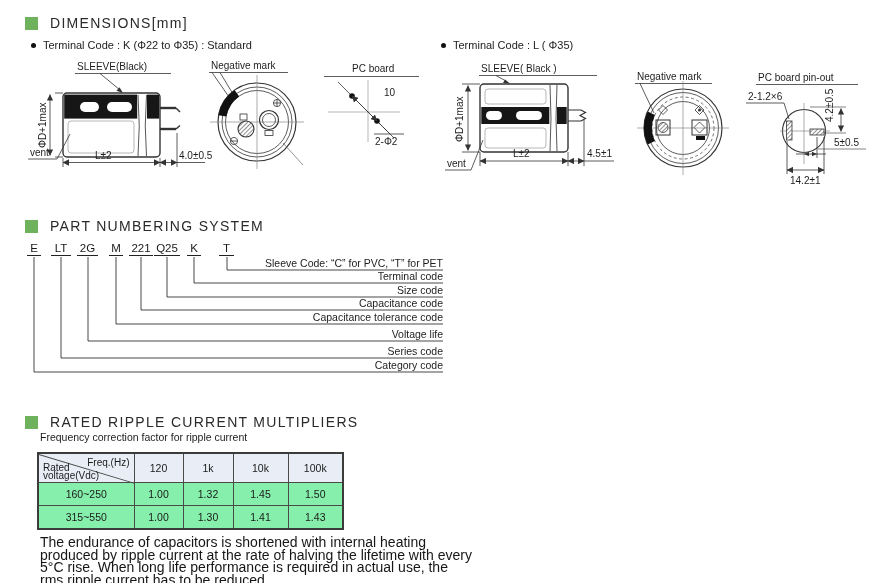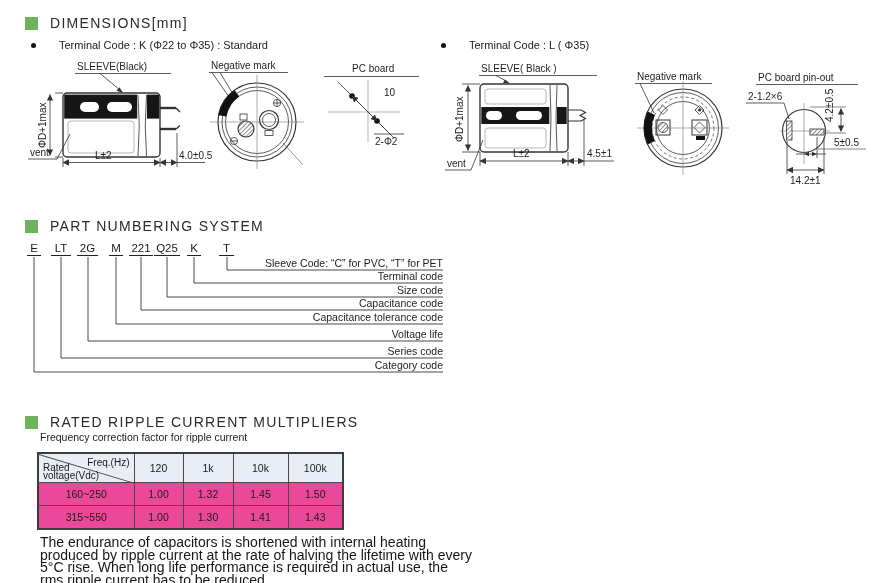--- a/index.html
+++ b/index.html
@@ -1,33 +1,33 @@
 <!DOCTYPE html>
 <html><head>
 <meta charset="utf-8">
 <style>
   html,body{margin:0;padding:0;background:#fff;}
   .page{position:relative;width:879px;height:583px;background:#fff;overflow:hidden;
         font-family:"Liberation Sans",sans-serif;color:#222;}
   .sec-header{position:absolute;display:flex;align-items:center;}
   .sq{width:13px;height:13px;background:#6fb25e;margin-right:12px;flex:0 0 auto;}
   .sec-title{font-size:14px;letter-spacing:1.3px;color:#2a2a2a;white-space:nowrap;}
-  .bullet-line{position:absolute;display:flex;align-items:center;font-size:11px;color:#222;white-space:nowrap;gap:16px;}
+  .bullet-line{position:absolute;display:flex;align-items:center;font-size:11px;color:#222;white-space:nowrap;}
   .dot{width:5px;height:5px;border-radius:50%;background:#111;margin-right:7px;flex:0 0 auto;}
   svg{position:absolute;left:0;}
   svg text{font-family:"Liberation Sans",sans-serif;fill:#1d1d1d;font-size:10px;}
   .pn-code{position:absolute;height:14px;text-align:center;font-size:11.5px;color:#1a1a1a;
            border-bottom:1.6px solid #222;line-height:14px;}
   .pn-label{position:absolute;right:436px;font-size:10.5px;color:#1d1d1d;white-space:nowrap;line-height:12px;}
   .subtitle{position:absolute;font-size:10.5px;color:#1d1d1d;}
   table.ripple{position:absolute;left:37px;top:452px;border-collapse:collapse;border:2px solid #3c3c3c;
                table-layout:fixed;}
   table.ripple td{border:1px solid #4a4a4a;text-align:center;font-size:10.5px;color:#1a1a1a;padding:0;}
   tr.head td{background:#e9edf5;height:28px;}
-  tr.body td{height:22px;background:#ec4899;}
+  tr.body td{height:22px;background:#86efac;}
   td.corner{position:relative;}
   .diag{position:absolute;left:0;top:0;width:100px;height:1px;background:#4a4a4a;
         transform-origin:0 0;transform:rotate(16.8deg);}
   .corner-top{position:absolute;top:3px;right:4px;font-size:10px;}
   .corner-bot{position:absolute;left:4px;bottom:2px;font-size:10px;line-height:8px;text-align:left;}
   .note{position:absolute;left:40px;top:536px;width:432px;font-size:14px;line-height:12.5px;color:#161616;}
 </style>
 </head>
 <body>
 

